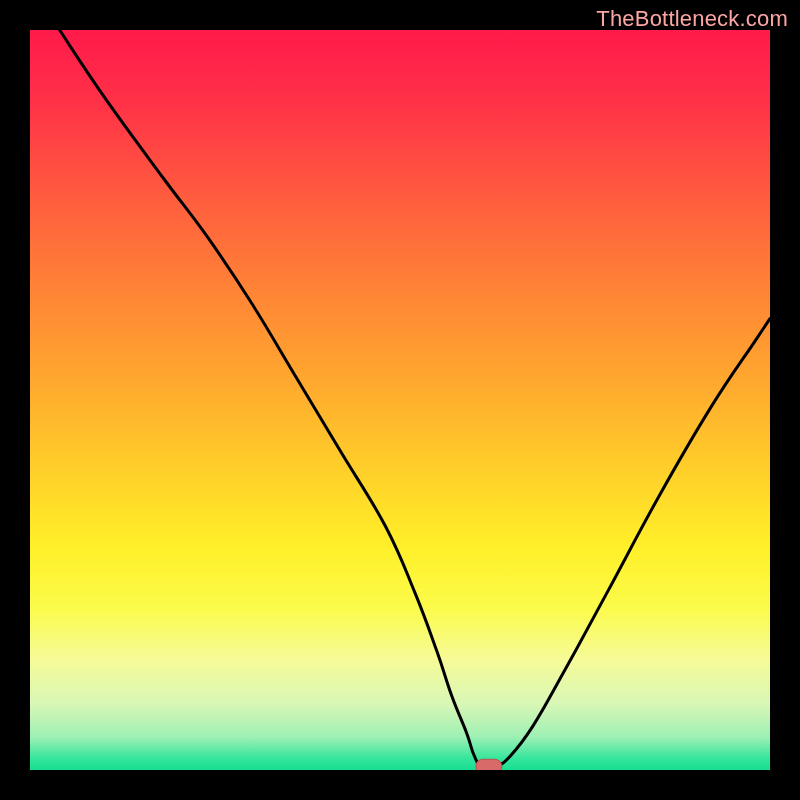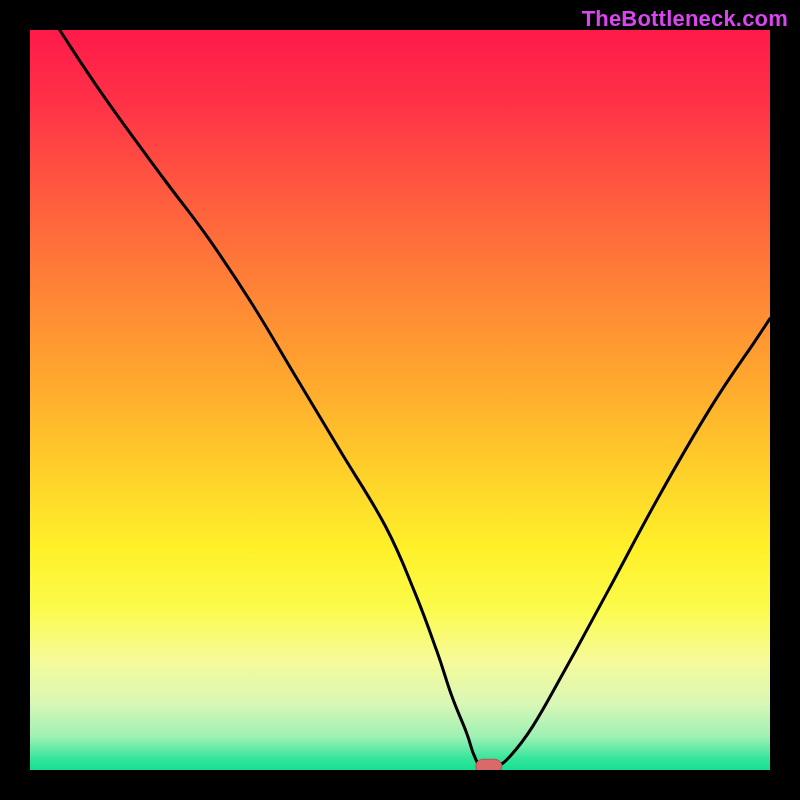--- a/index.html
+++ b/index.html
@@ -21,23 +21,23 @@
     position: absolute;
     left: 30px;
     top: 30px;
     width: 740px;
     height: 740px;
   }
   .watermark {
     position: absolute;
     top: 6px;
     right: 12px;
-    color: #d946ef;
+    color: #fca5a5;
     font-size: 22px;
-    font-weight: 700;
+    font-weight: 400;
     letter-spacing: 0.2px;
   }
   svg {
     display: block;
   }
 </style>
 </head>
 <body>
 
 <div class="frame">

